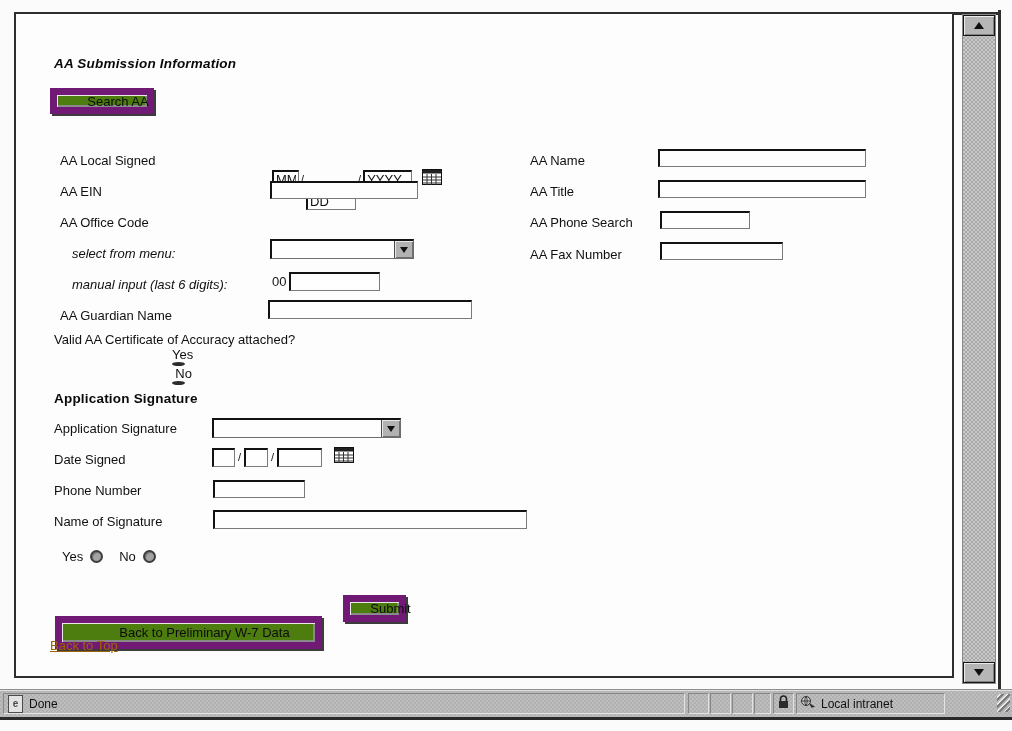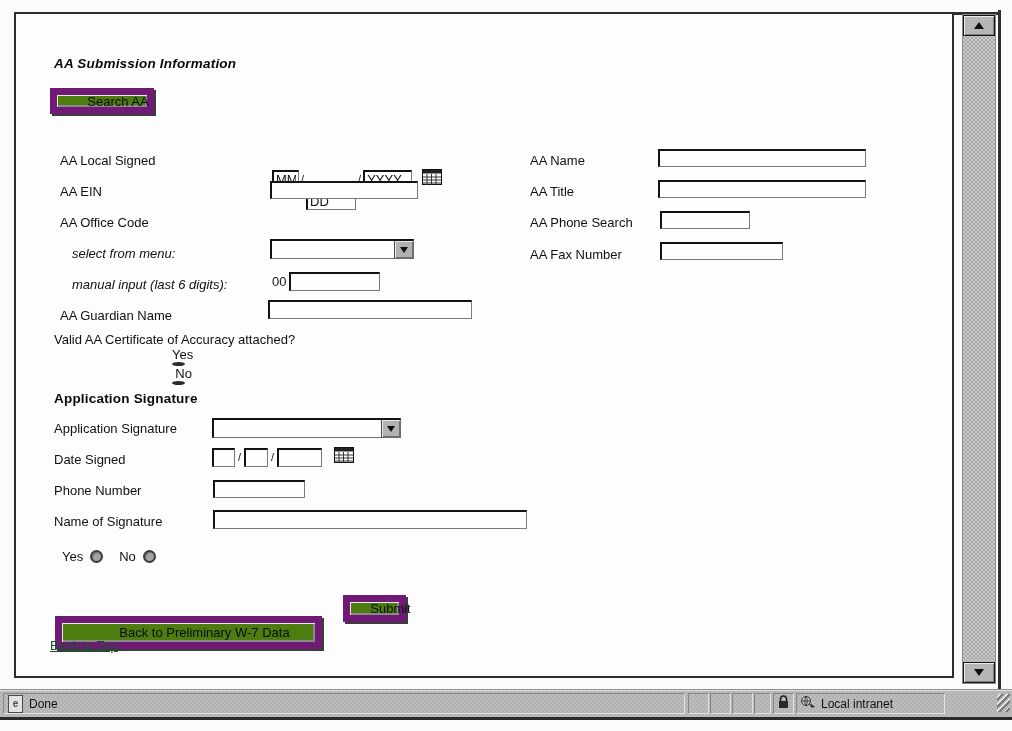--- a/index.html
+++ b/index.html
@@ -149,21 +149,21 @@
     <div class="qrow" style="left:34px;top:533px;">
       <span class="yn" style="margin-left:12px;">Yes</span>
       <span class="radio gray" style="margin-left:7px;"></span>
       <span class="yn" style="margin-left:16px;">No</span>
       <span class="radio gray" style="margin-left:7px;"></span>
     </div>
 
     <div class="btn abs" style="left:39px;top:602px;width:267px;height:33px;">Back to Preliminary W-7 Data</div>
     <div class="btn abs" style="left:327px;top:581px;width:63px;height:27px;">Submit</div>
 
-    <div class="abs" style="left:34px;top:624px;font-size:13px;color:#14532d;text-decoration:underline;cursor:pointer;">Back to Top</div>
+    <div class="abs" style="left:34px;top:624px;font-size:13px;color:#a16207;text-decoration:underline;cursor:pointer;">Back to Top</div>
   </div>
 
   <div class="abs checker" style="left:962px;top:14px;width:34px;height:670px;border:1px solid #8a8a8a;box-sizing:border-box;">
     <div class="sbbtn" style="top:0;">
         <span class="tri-up"></span>
       </div>
     <div class="sbbtn" style="bottom:0;">
         <span class="tri-dn"></span>
       </div>
   </div>

